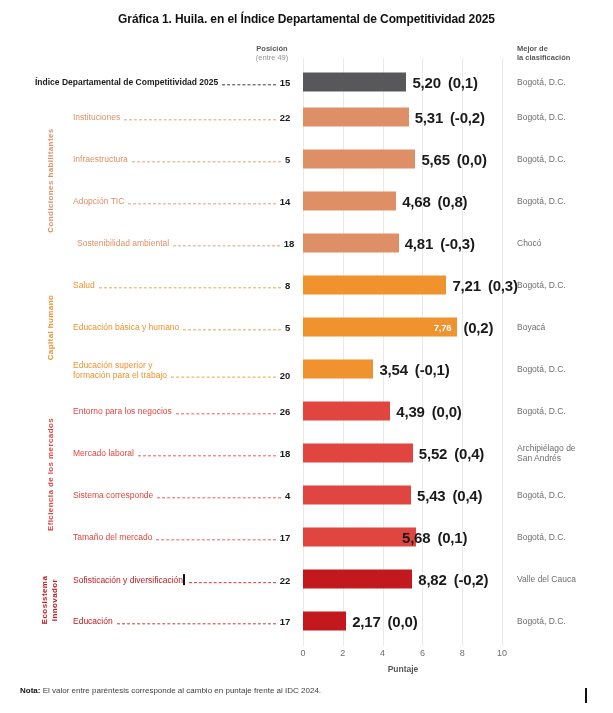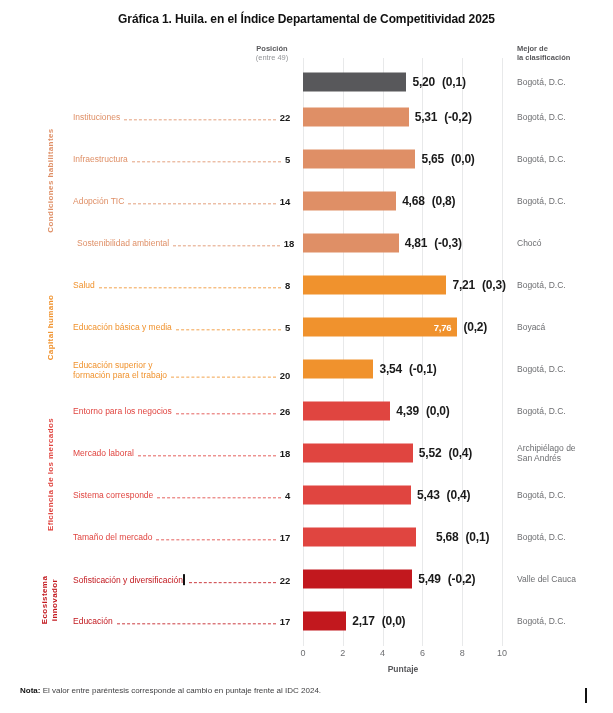--- a/index.html
+++ b/index.html
@@ -19,21 +19,21 @@
   .gridline{top:58px;width:1px;height:588px;background:#e8e9ea;}
   .row{left:0;width:613px;height:42px;}
   .label-line{
     display:flex;align-items:flex-end;font-size:8.5px;line-height:9.5px;
     position:absolute;bottom:50%;transform:translateY(56%);
   }
   .label-line .lbl{white-space:pre-line;}
   .leader{flex:1;border-bottom:1px dashed currentColor;margin:0 4px 2px 4px;min-width:8px;opacity:.85;}
   .posnum{font-size:9.5px;font-weight:bold;color:#1a1a1a;letter-spacing:-0.2px;}
   .bar{top:50%;transform:translateY(-50%);height:19px;}
-  .valwrap{top:50%;transform:translateY(-50%);font-size:12px;font-weight:bold;color:#1a1a1a;white-space:nowrap;letter-spacing:-0.2px;}
+  .valwrap{top:50%;transform:translateY(-50%);font-size:15px;font-weight:bold;color:#1a1a1a;white-space:nowrap;letter-spacing:-0.2px;}
   .valwrap .chg{margin-left:7px;}
   .inside-val{
     top:50%;transform:translateY(-50%);font-size:9.5px;font-weight:bold;color:#ffffff;
     text-align:right;letter-spacing:-0.2px;
   }
   .best{
     top:50%;transform:translateY(-50%);left:517px;width:92px;
     font-size:8.5px;line-height:10px;color:#6d6e71;white-space:pre-line;
   }
   .group-label{
@@ -65,20 +65,25 @@
   <div id="grid-layer">
       <div class="abs gridline" style="left: 303px;"></div>
       <div class="abs gridline" style="left: 342.8px;"></div>
       <div class="abs gridline" style="left: 382.6px;"></div>
       <div class="abs gridline" style="left: 422.4px;"></div>
       <div class="abs gridline" style="left: 462.2px;"></div>
       <div class="abs gridline" style="left: 502px;"></div>
     </div>
   <div id="rows-layer">
       <div class="abs row" style="top: 61px;">
+        <div class="label-line" style="left: 35px; width: 255px; color: rgb(26, 26, 26); font-weight: bold;">
+          <span class="lbl">Índice Departamental de Competitividad 2025</span>
+          <span class="leader"></span>
+          <span class="posnum">15</span>
+        </div>
         <div class="abs bar" style="left: 303px; width: 103.48px; background: rgb(88, 88, 91);"></div>
         <div class="abs valwrap" style="left: 412.48px;"><span>5,20</span><span class="chg">(0,1)</span></div>
         <div class="abs best">Bogotá, D.C.</div>
       </div>
       <div class="abs row" style="top: 96px;">
         <div class="label-line" style="left: 73px; width: 217px; color: rgb(223, 143, 102);">
           <span class="lbl">Instituciones</span>
           <span class="leader"></span>
           <span class="posnum">22</span>
         </div>
@@ -121,21 +126,21 @@
           <span class="lbl">Salud</span>
           <span class="leader"></span>
           <span class="posnum">8</span>
         </div>
         <div class="abs bar" style="left: 303px; width: 143.479px; background: rgb(240, 146, 45);"></div>
         <div class="abs valwrap" style="left: 452.479px;"><span>7,21</span><span class="chg">(0,3)</span></div>
         <div class="abs best">Bogotá, D.C.</div>
       </div>
       <div class="abs row" style="top: 306px;">
         <div class="label-line" style="left: 73px; width: 217px; color: rgb(240, 146, 45);">
-          <span class="lbl">Educación básica y media</span>
+          <span class="lbl">Educación básica y humano</span>
           <span class="leader"></span>
           <span class="posnum">5</span>
         </div>
         <div class="abs bar" style="left: 303px; width: 154.424px; background: rgb(240, 146, 45);"></div>
         <div class="abs inside-val" style="left: 303px; width: 148.424px;">7,76</div>
         <div class="abs valwrap" style="left: 463.424px;"><span>(0,2)</span></div>
         <div class="abs best">Boyacá</div>
       </div>
       <div class="abs row" style="top: 348px; padding-left: 13px;">
         <div class="label-line" style="left: 73px; width: 217px; color: rgb(240, 146, 45);">
@@ -179,32 +184,32 @@
         <div class="abs valwrap" style="left: 417.057px;"><span>5,43</span><span class="chg">(0,4)</span></div>
         <div class="abs best">Bogotá, D.C.</div>
       </div>
       <div class="abs row" style="top: 516px;">
         <div class="label-line" style="left: 73px; width: 217px; color: rgb(224, 69, 64);">
           <span class="lbl">Tamaño del mercado</span>
           <span class="leader"></span>
           <span class="posnum">17</span>
         </div>
         <div class="abs bar" style="left: 303px; width: 113.032px; background: rgb(224, 69, 64);"></div>
-        <div class="abs valwrap" style="left: 436px;"><span>5,68</span><span class="chg">(0,1)</span></div>
+        <div class="abs valwrap" style="left: 402px;"><span>5,68</span><span class="chg">(0,1)</span></div>
         <div class="abs best">Bogotá, D.C.</div>
       </div>
       <div class="abs row" style="top: 558px;">
         <div class="label-line" style="left: 73px; width: 217px; color: rgb(194, 24, 30);">
           <span class="lbl">Sofisticación y diversificación</span>
           <span class="cursor-artifact" style="display: inline-block; height: 11px; vertical-align: bottom;"></span>
           <span class="leader"></span>
           <span class="posnum">22</span>
         </div>
         <div class="abs bar" style="left: 303px; width: 109.251px; background: rgb(194, 24, 30);"></div>
-        <div class="abs valwrap" style="left: 418.251px;"><span>5,49</span><span class="chg">(-0,2)</span></div>
+        <div class="abs valwrap" style="left: 418.251px;"><span>8,82</span><span class="chg">(-0,2)</span></div>
         <div class="abs best">Valle del Cauca</div>
       </div>
       <div class="abs row" style="top: 600px;">
         <div class="label-line" style="left: 73px; width: 217px; color: rgb(194, 24, 30);">
           <span class="lbl">Educación</span>
           <span class="leader"></span>
           <span class="posnum">17</span>
         </div>
         <div class="abs bar" style="left: 303px; width: 43.183px; background: rgb(194, 24, 30);"></div>
         <div class="abs valwrap" style="left: 352.183px;"><span>2,17</span><span class="chg">(0,0)</span></div>

